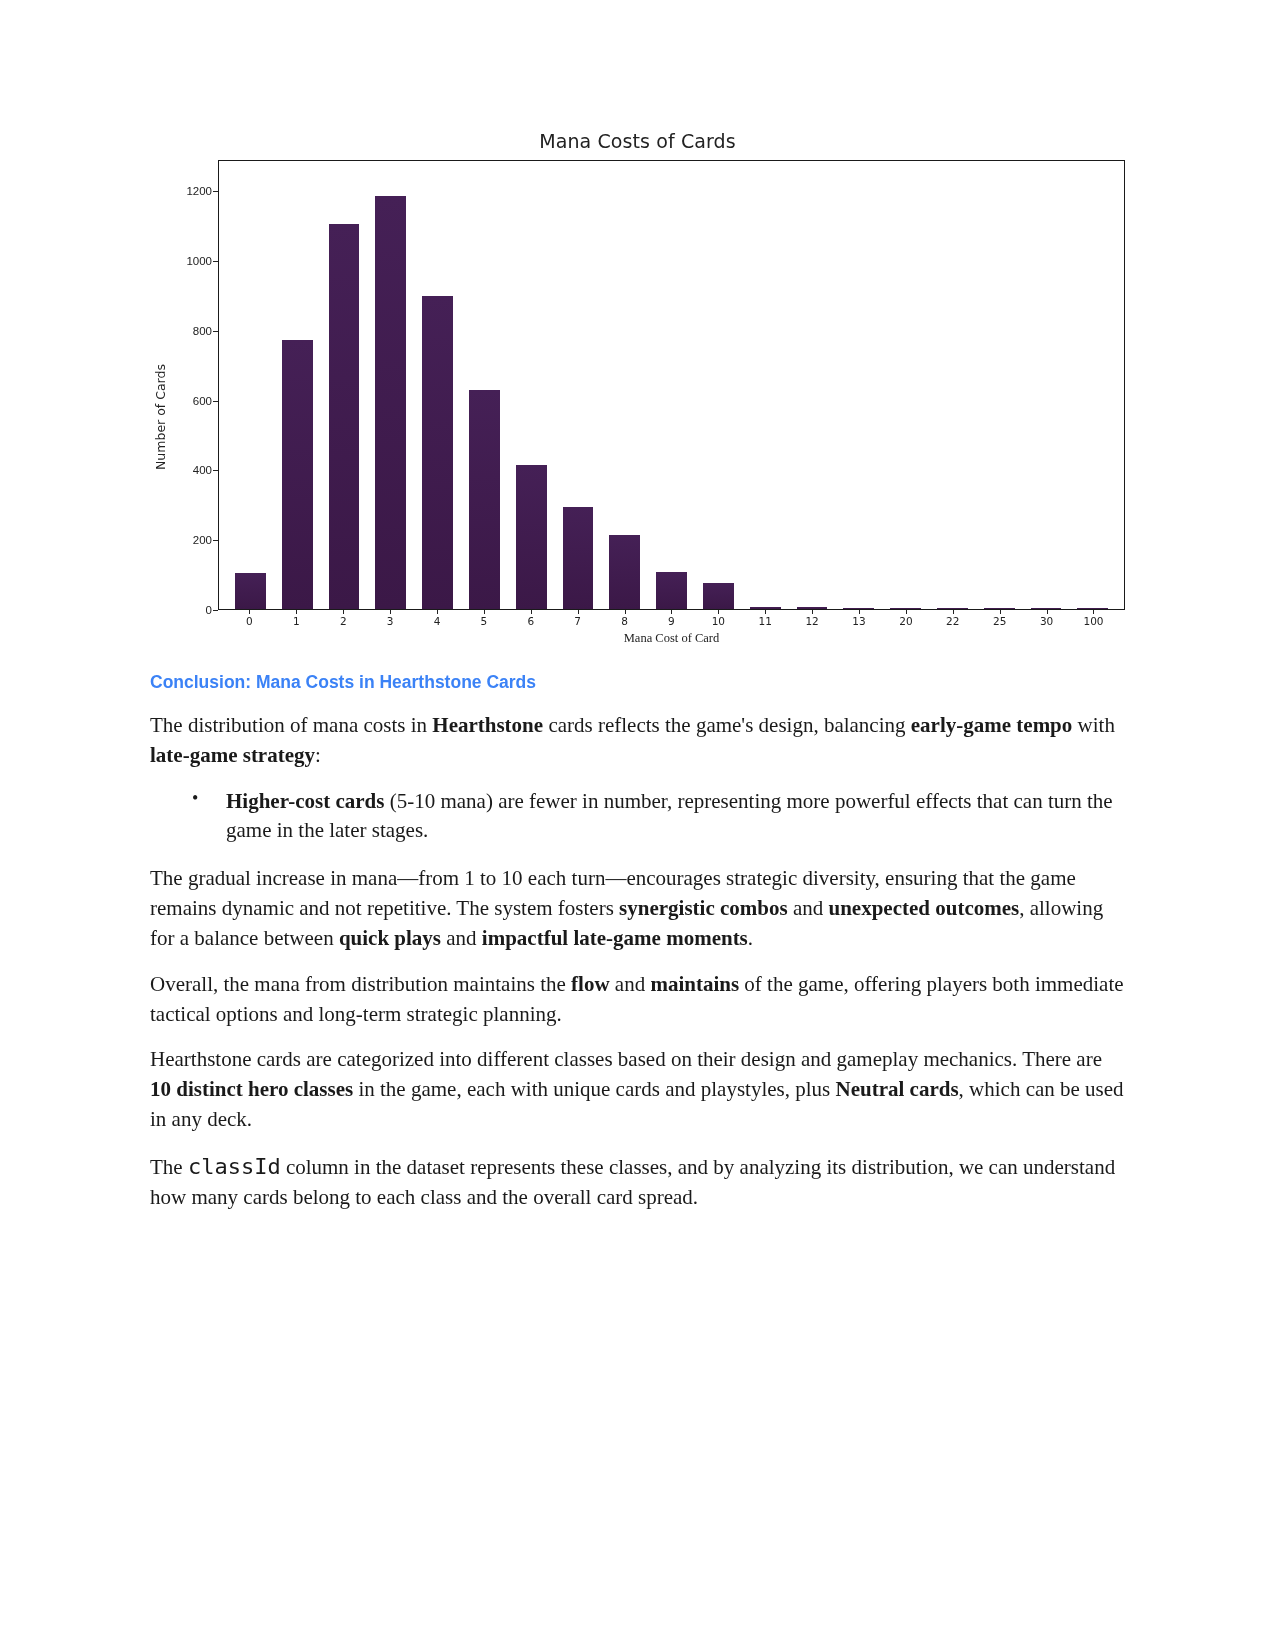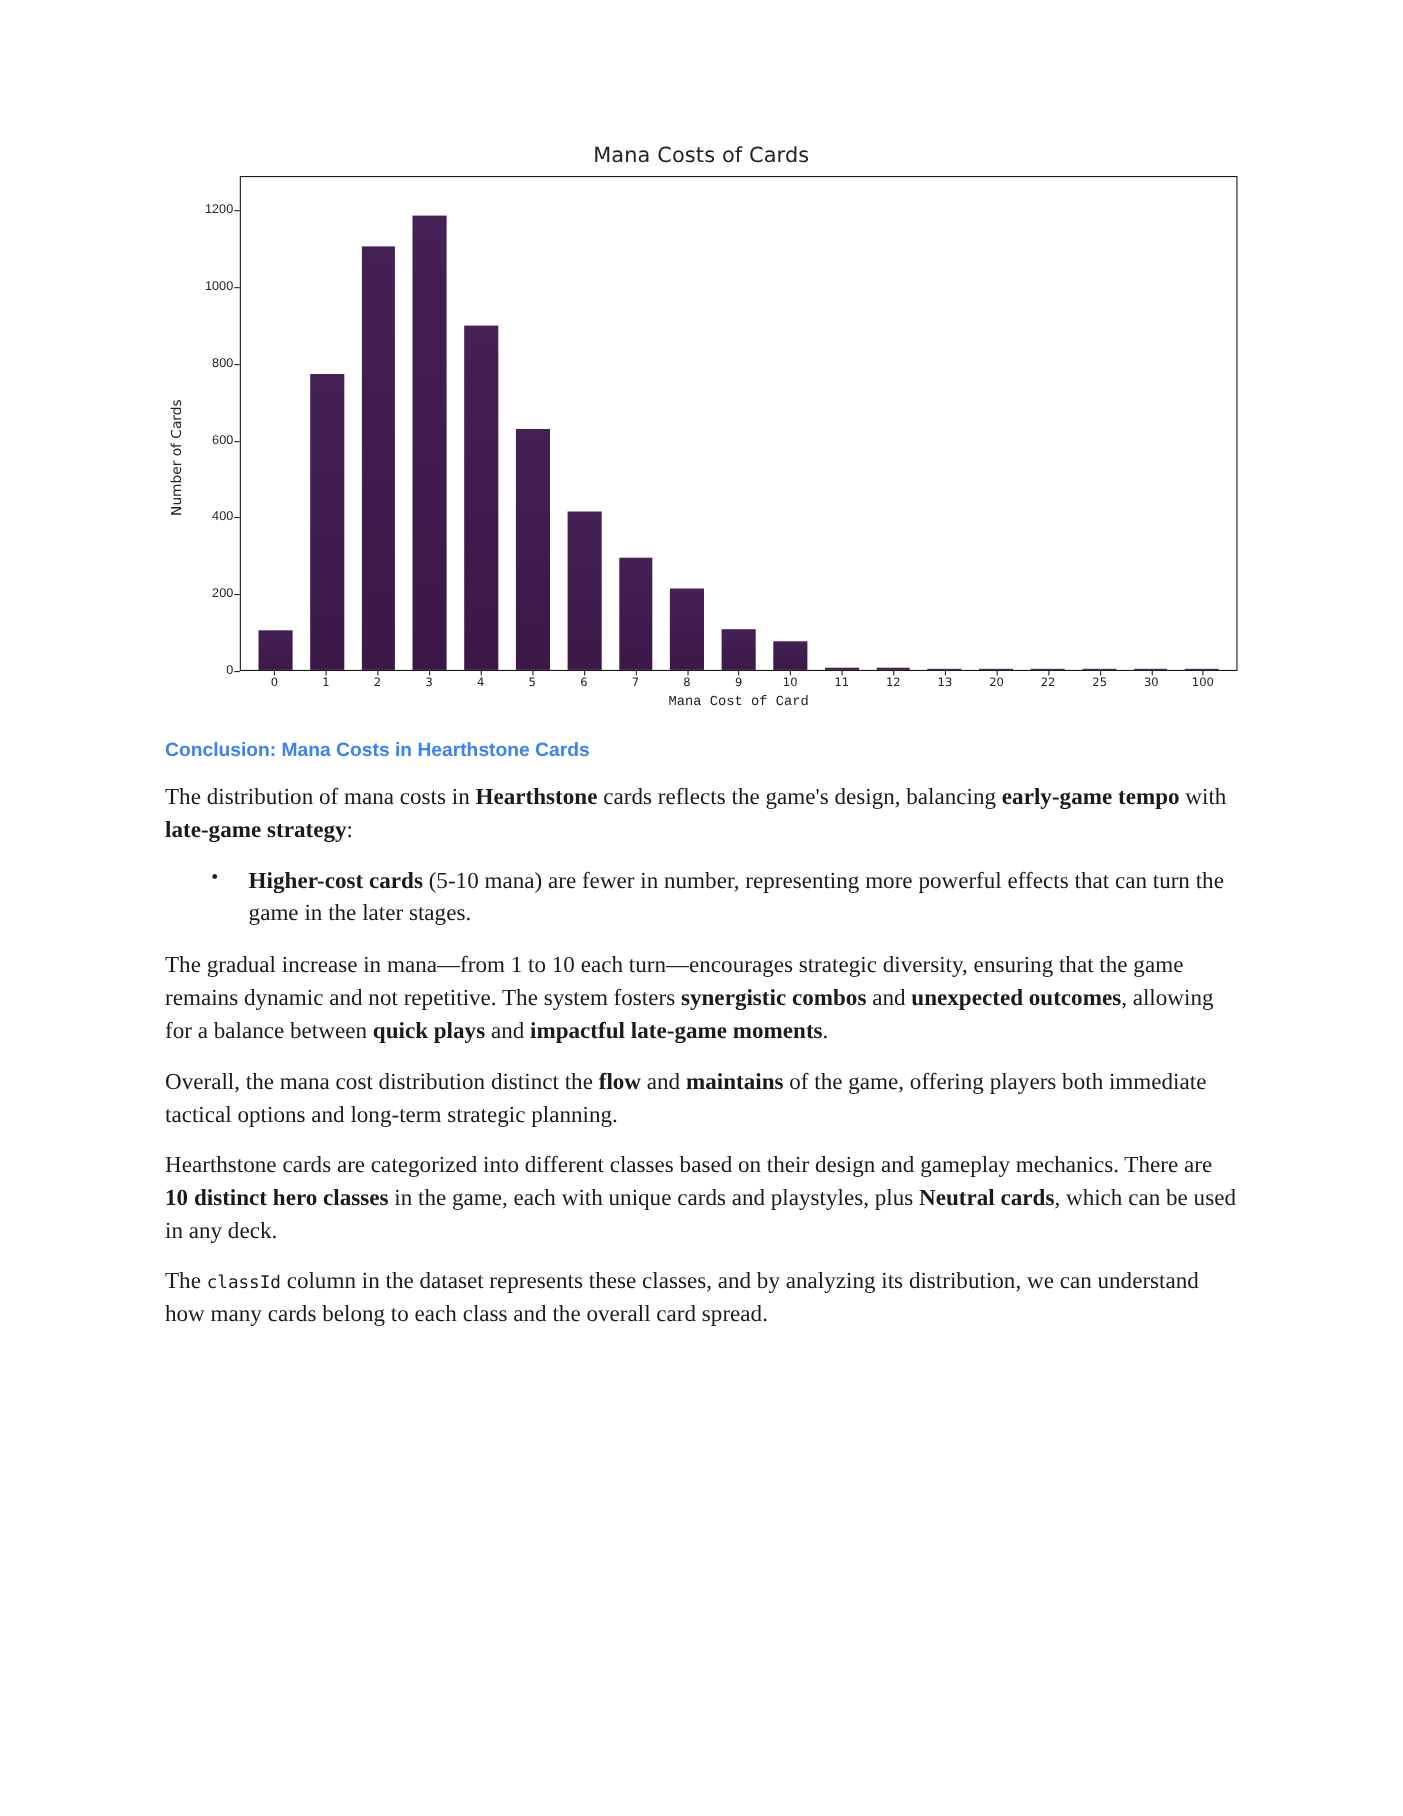--- a/index.html
+++ b/index.html
@@ -118,21 +118,21 @@
     content: "";
     position: absolute;
     top: 0;
     left: 50%;
     width: 1px;
     height: 4px;
     background: #222;
   }
   .xlabel {
     text-align: center;
-    font-family: Liberation Mono, monospace;
+    font-family: Liberation Serif, serif;
     font-size: 12.5px;
     color: #222;
     margin-top: 4px;
   }
 
   
   .doc { margin-top: 26px; }
   h3.subhead {
     font-family: "Liberation Sans", sans-serif;
     color: #3b82f6;
@@ -168,21 +168,21 @@
   ul.bullets li::before {
     content: "\2022";
     position: absolute;
     left: 8px;
     top: -1px;
     font-size: 18px;
   }
   b, strong { font-weight: bold; }
   code.mono {
     font-family: "DejaVu Sans Mono", monospace;
-    font-size: 16px;
+    font-size: 22px;
   }
 </style>
 </head>
 <body>
 
 <div class="page">
 
   <div class="chart-block">
     <div class="chart-title">Mana Costs of Cards</div>
     <div class="chart-area">
@@ -294,21 +294,21 @@
       <li>
         <b>Higher-cost cards</b><span> (5-10 mana) are fewer in number, representing more powerful effects that can turn the game in the later stages.</span>
       </li>
     </ul>
 
     <p class="para">
       <span>The gradual increase in mana—from 1 to 10 each turn—encourages strategic diversity, ensuring that the game remains dynamic and not repetitive. The system fosters </span><b>synergistic combos</b><span> and </span><b>unexpected outcomes</b><span>, allowing for a balance between </span><b>quick plays</b><span> and </span><b>impactful late-game moments</b><span>.</span>
     </p>
 
     <p class="para">
-      <span>Overall, the mana cost distribution distinct the </span><b>flow</b><span> and </span><b>maintains</b><span> of the game, offering players both immediate tactical options and long-term strategic planning.</span>
+      <span>Overall, the mana from distribution maintains the </span><b>flow</b><span> and </span><b>maintains</b><span> of the game, offering players both immediate tactical options and long-term strategic planning.</span>
     </p>
 
 
     <p class="para">
       <span>Hearthstone cards are categorized into different classes based on their design and gameplay mechanics. There are </span><b>10 distinct hero classes</b><span> in the game, each with unique cards and playstyles, plus </span><b>Neutral cards</b><span>, which can be used in any deck.</span>
     </p>
 
     <p class="para">
       <span>The </span><code class="mono">classId</code><span> column in the dataset represents these classes, and by analyzing its distribution, we can understand how many cards belong to each class and the overall card spread.</span>
     </p>

